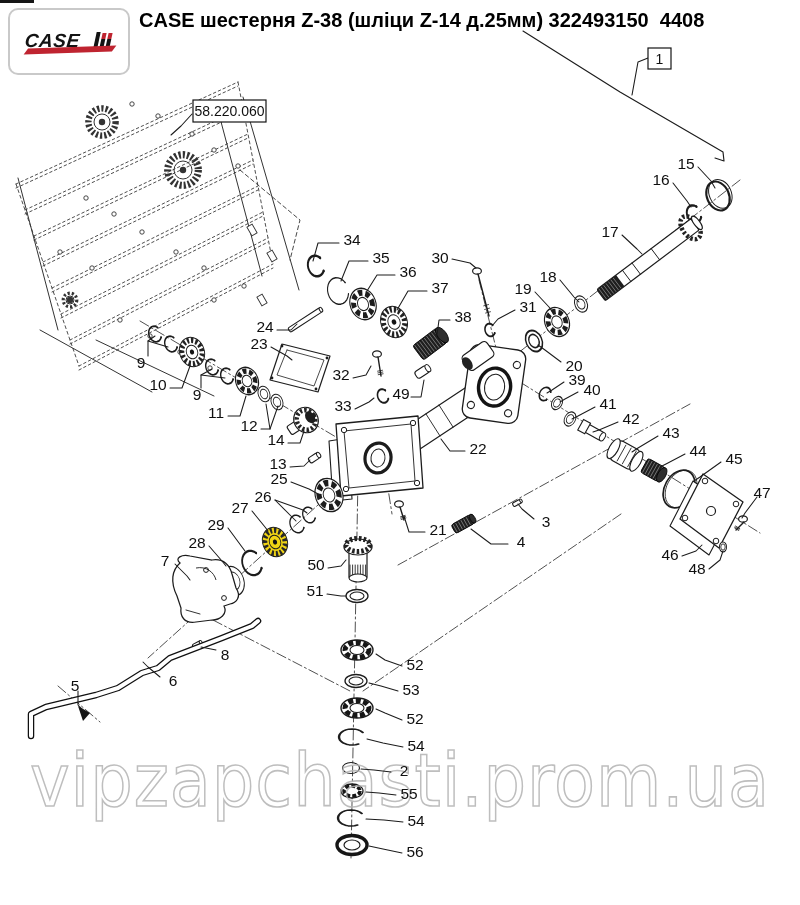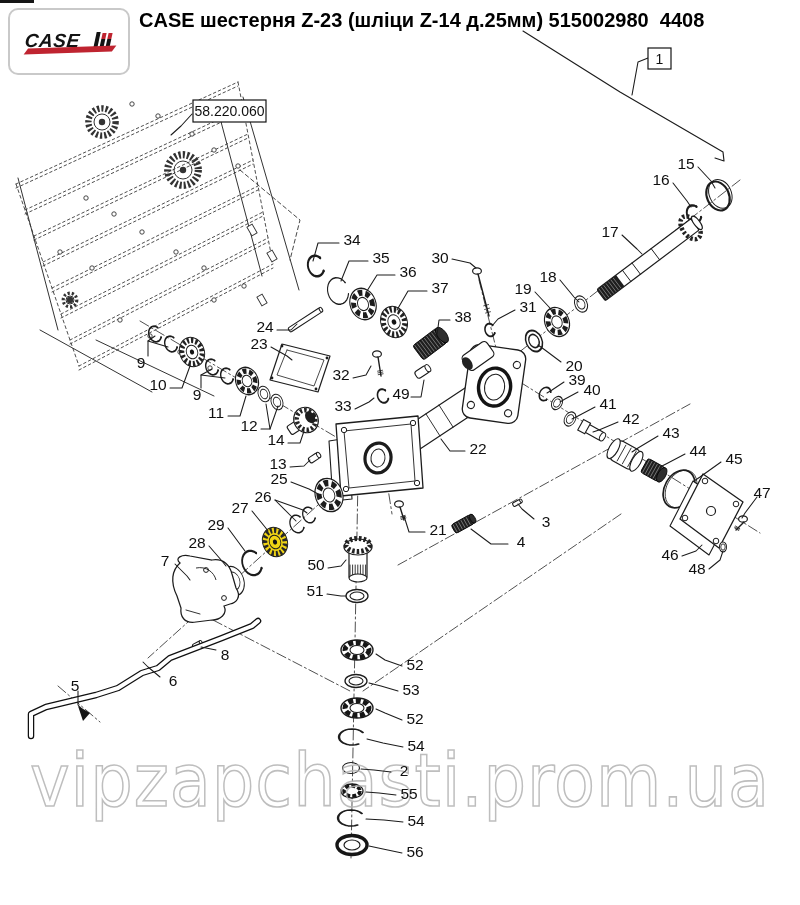--- a/index.html
+++ b/index.html
@@ -34,21 +34,21 @@
   <div class="logo-box">
     <div class="logo-case">CASE</div>
     <div class="logo-bars">
         <i class="b1"></i>
         <i class="b2"></i>
         <i class="b3"></i>
       </div>
     <div class="logo-swoosh"></div>
   </div>
 
-  <h1 class="title">CASE шестерня Z-23 (шліци Z-14 д.25мм) 515002980  4408</h1>
+  <h1 class="title">CASE шестерня Z-38 (шліци Z-14 д.25мм) 322493150  4408</h1>
 
   <svg class="diagram" width="800" height="905" viewBox="0 0 800 905">
     <g id="Lmachine">
         <polyline points="16,184 238,82" fill="none" stroke="#3a3a3a" stroke-width="0.9" stroke-linejoin="round" stroke-linecap="round" stroke-dasharray="2.5 2.8"></polyline>
         <polyline points="16,188 238,86" fill="none" stroke="#3a3a3a" stroke-width="0.9" stroke-linejoin="round" stroke-linecap="round" stroke-dasharray="2.5 2.8"></polyline>
         <polyline points="25,210 243,108" fill="none" stroke="#3a3a3a" stroke-width="0.9" stroke-linejoin="round" stroke-linecap="round" stroke-dasharray="2.5 2.8"></polyline>
         <polyline points="25,214 243,112" fill="none" stroke="#3a3a3a" stroke-width="0.9" stroke-linejoin="round" stroke-linecap="round" stroke-dasharray="2.5 2.8"></polyline>
         <polyline points="34,236 248,134" fill="none" stroke="#3a3a3a" stroke-width="0.9" stroke-linejoin="round" stroke-linecap="round" stroke-dasharray="2.5 2.8"></polyline>
         <polyline points="34,240 248,138" fill="none" stroke="#3a3a3a" stroke-width="0.9" stroke-linejoin="round" stroke-linecap="round" stroke-dasharray="2.5 2.8"></polyline>
         <polyline points="43,262 253,160" fill="none" stroke="#3a3a3a" stroke-width="0.9" stroke-linejoin="round" stroke-linecap="round" stroke-dasharray="2.5 2.8"></polyline>

